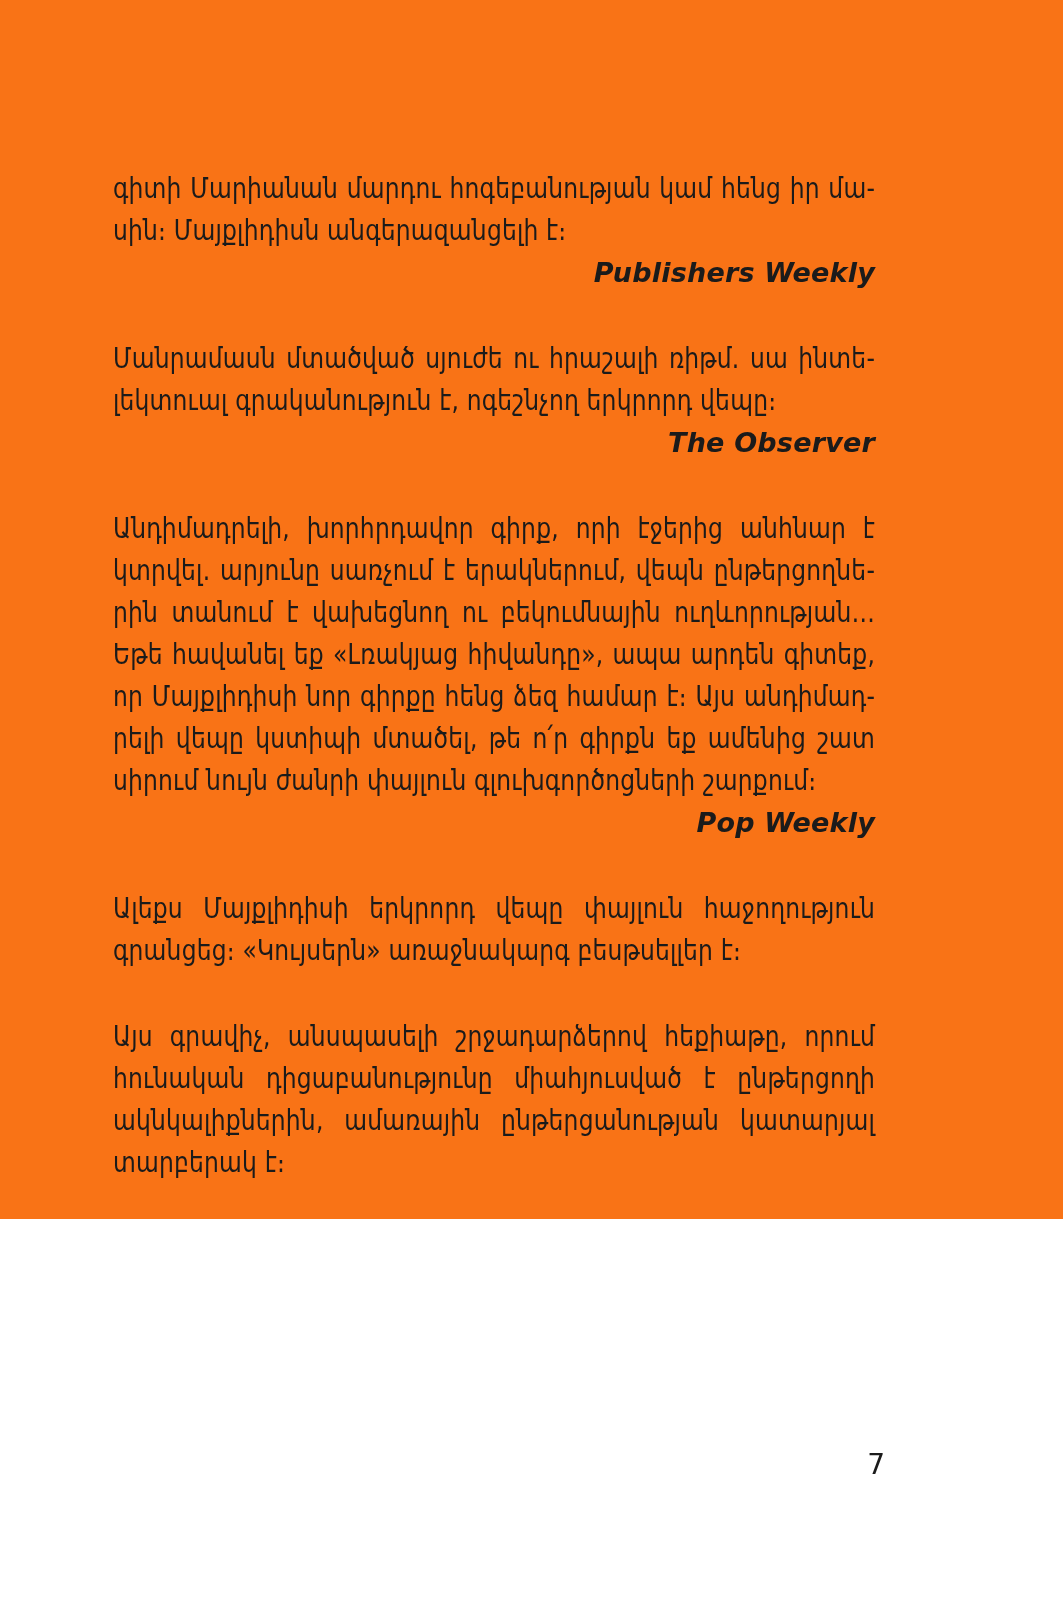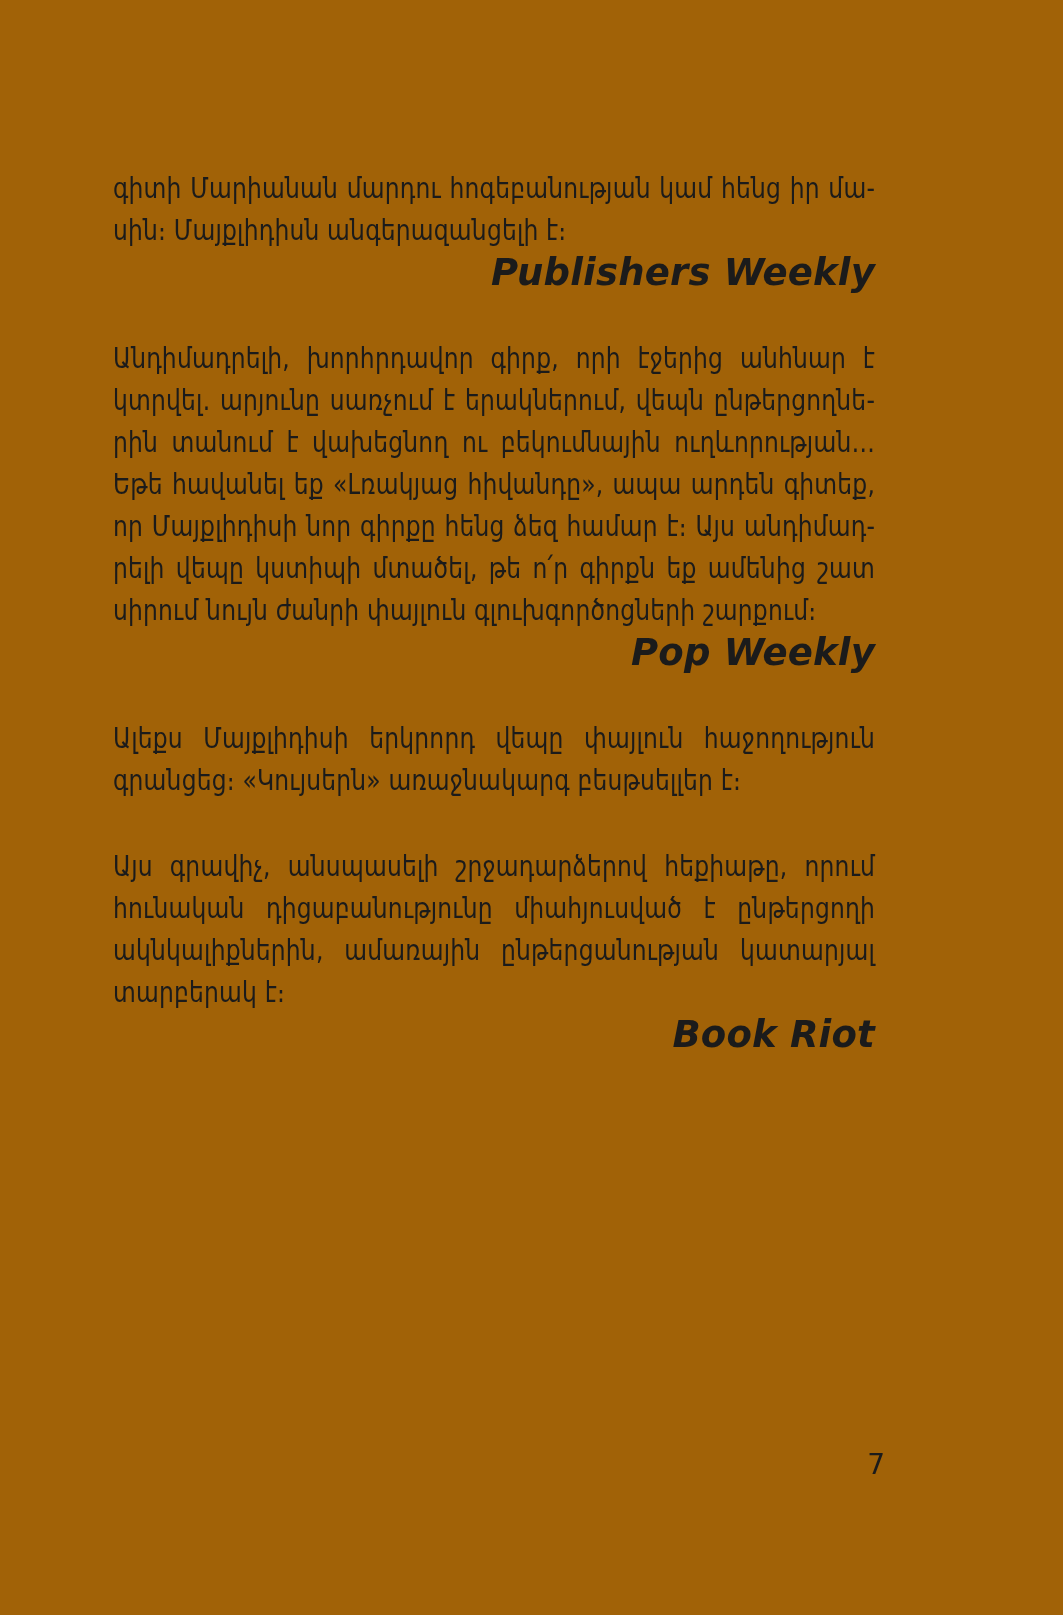--- a/index.html
+++ b/index.html
@@ -5,40 +5,40 @@
   * { margin: 0; padding: 0; box-sizing: border-box; }
   html, body { background: #ffffff; }
   body {
     width: 1063px; height: 1615px;
     font-family: "DejaVu Sans", sans-serif;
     color: #1b1b1b;
     overflow: hidden;
   }
   .page {
     position: relative;
-    width: 1063px; height: 1615px;
-    background: #a16207;
+    width: 1063px; height: 1219px;
+    background: #f97316;
     padding: 168px 0 0 113px;
   }
   .content { width: 762px; }
   .quote { width: 762px; margin-bottom: 44px; }
   .line {
     font-size: 28px;
     line-height: 42px;
     width: 910px;               
     transform: scaleX(0.8374);  
     transform-origin: left top;
     letter-spacing: 0.2px;
   }
   .just {
     text-align: justify;
     text-align-last: justify;
   }
   .source {
-    font-size: 37px;
+    font-size: 27px;
     line-height: 42px;
     font-weight: bold;
     font-style: italic;
     text-align: right;
     width: 762px;
     letter-spacing: 0.2px;
   }
   .pagenum {
     position: absolute;
     top: 1448px;
@@ -55,20 +55,25 @@
 
 <div class="page">
   <div class="content">
 
     <section class="quote">
       <p class="line just">գիտի Մարիանան մարդու հոգեբանության կամ հենց իր մա-</p>
       <p class="line">սին։ Մայքլիդիսն անգերազանցելի է։</p>
       <p class="source">Publishers Weekly</p>
     </section>
 
+    <section class="quote">
+      <p class="line just">Մանրամասն մտածված սյուժե ու հրաշալի ռիթմ. սա ինտե-</p>
+      <p class="line">լեկտուալ գրականություն է, ոգեշնչող երկրորդ վեպը։</p>
+      <p class="source">The Observer</p>
+    </section>
 
     <section class="quote">
       <p class="line just">Անդիմադրելի, խորհրդավոր գիրք, որի էջերից անհնար է</p>
       <p class="line just">կտրվել. արյունը սառչում է երակներում, վեպն ընթերցողնե-</p>
       <p class="line just">րին տանում է վախեցնող ու բեկումնային ուղևորության…</p>
       <p class="line just">Եթե հավանել եք «Լռակյաց հիվանդը», ապա արդեն գիտեք,</p>
       <p class="line just">որ Մայքլիդիսի նոր գիրքը հենց ձեզ համար է։ Այս անդիմադ-</p>
       <p class="line just">րելի վեպը կստիպի մտածել, թե ո՛ր գիրքն եք ամենից շատ</p>
       <p class="line">սիրում նույն ժանրի փայլուն գլուխգործոցների շարքում։</p>
       <p class="source">Pop Weekly</p>
@@ -77,19 +82,18 @@
     <section class="quote">
       <p class="line just">Ալեքս Մայքլիդիսի երկրորդ վեպը փայլուն հաջողություն</p>
       <p class="line">գրանցեց։ «Կույսերն» առաջնակարգ բեսթսելլեր է։</p>
     </section>
 
     <section class="quote">
       <p class="line just">Այս գրավիչ, անսպասելի շրջադարձերով հեքիաթը, որում</p>
       <p class="line just">հունական դիցաբանությունը միահյուսված է ընթերցողի</p>
       <p class="line just">ակնկալիքներին, ամառային ընթերցանության կատարյալ</p>
       <p class="line">տարբերակ է։</p>
-      <p class="source">Book Riot</p>
     </section>
 
   </div>
 
   <div class="pagenum">7</div>
 </div>
 
 </body></html>

